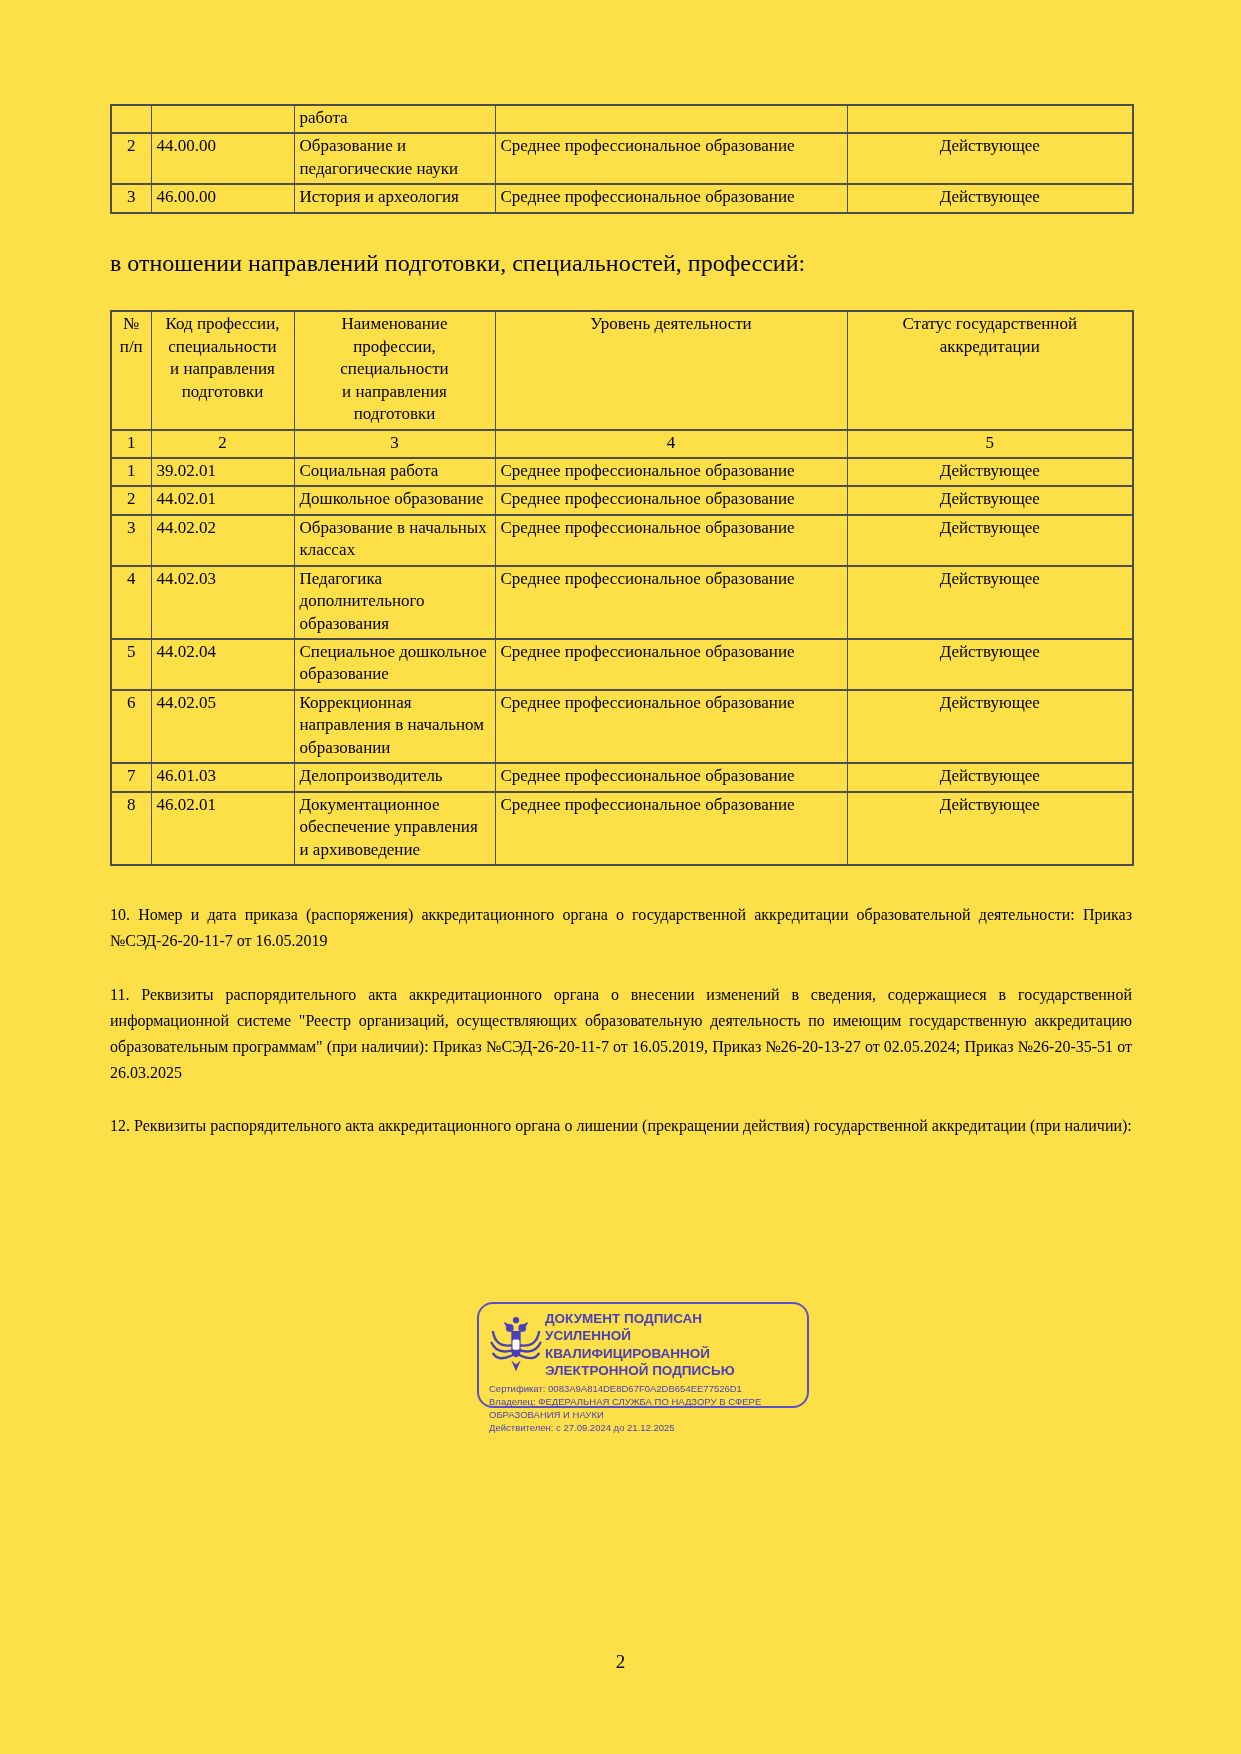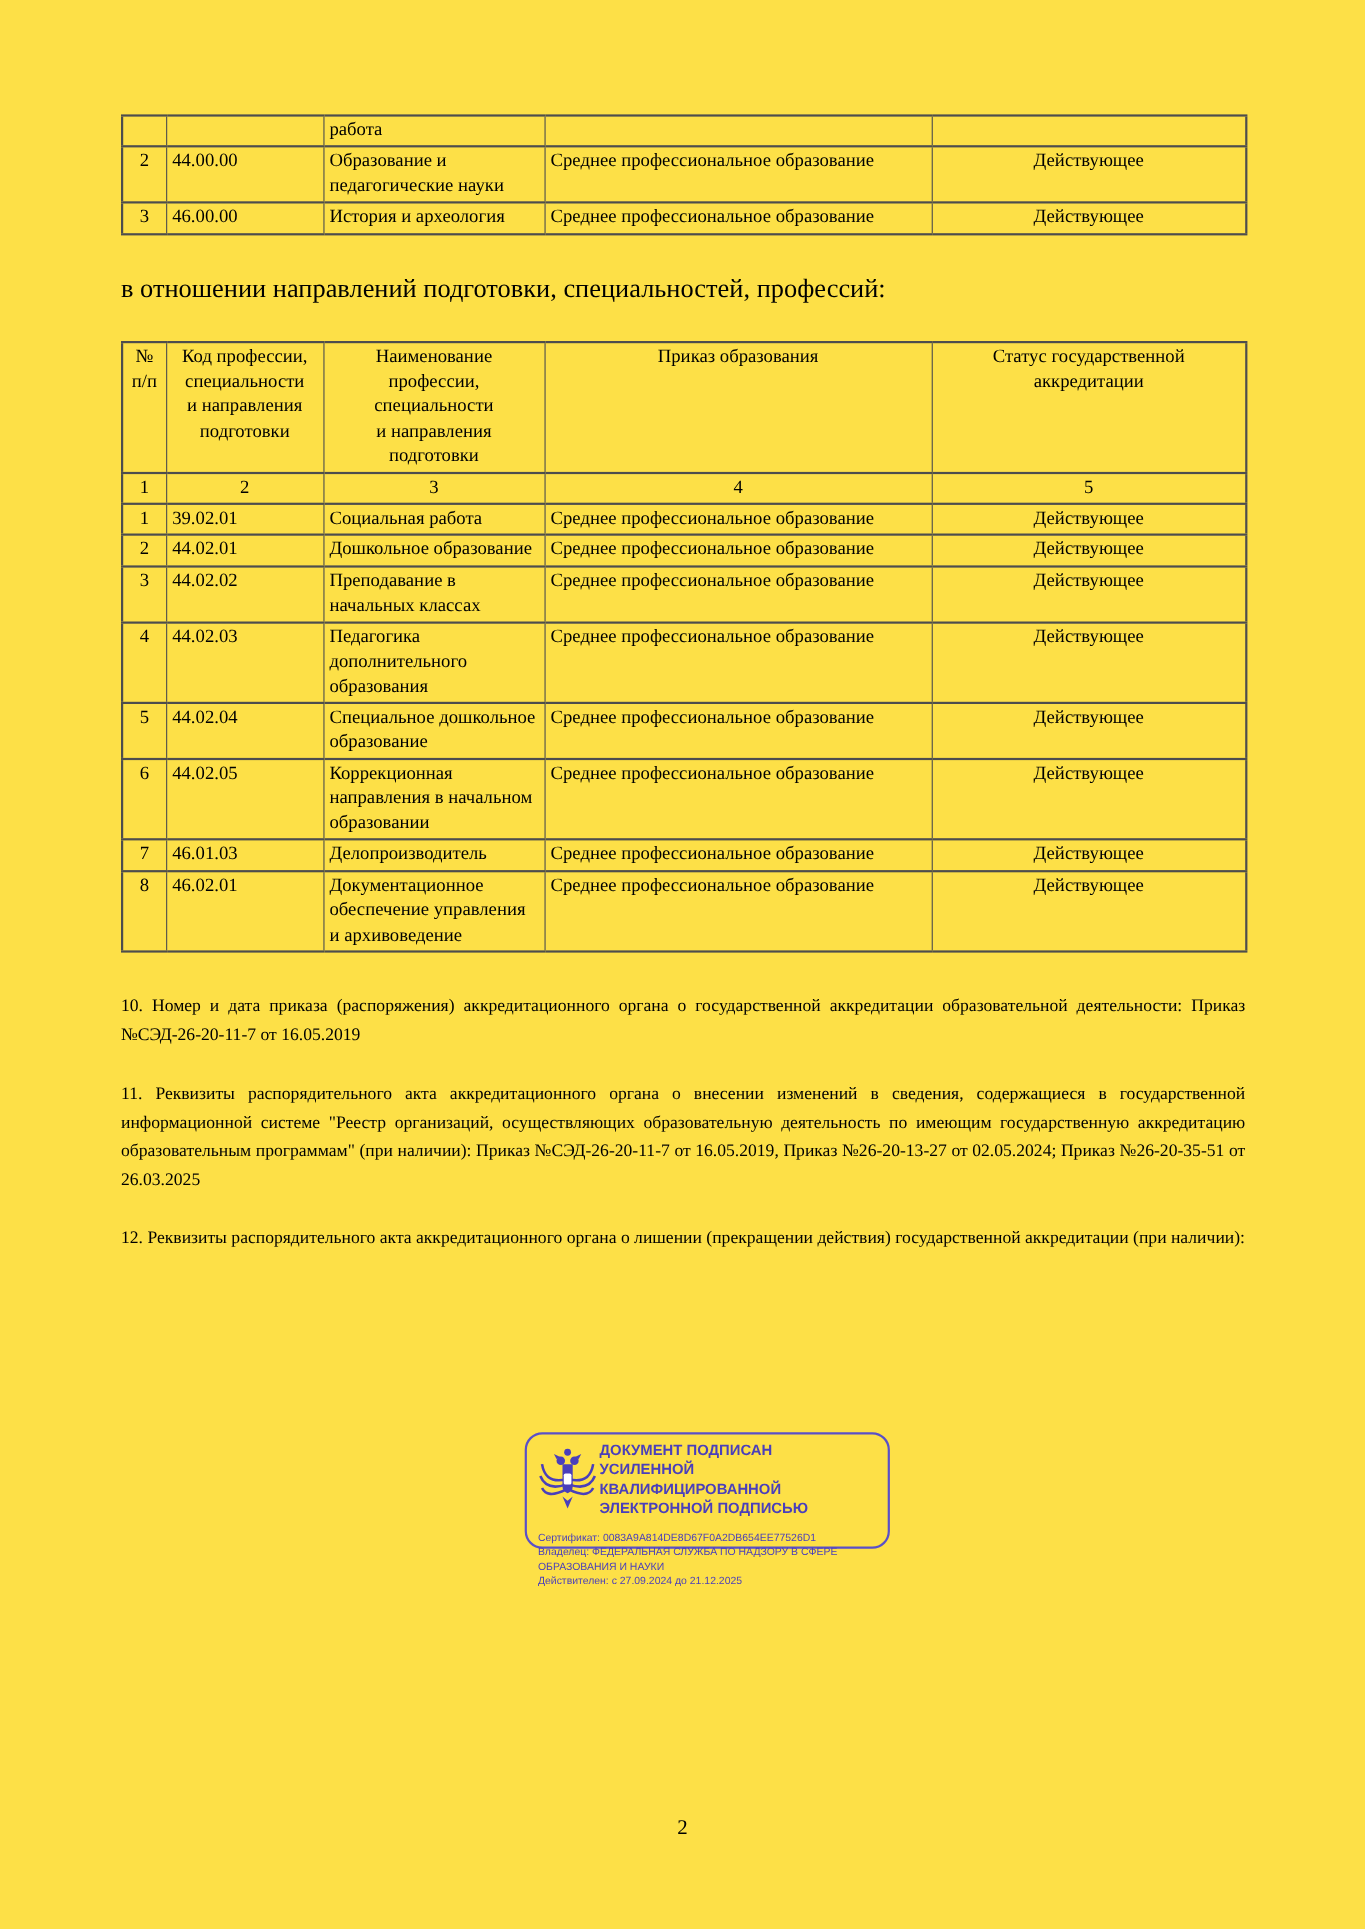--- a/index.html
+++ b/index.html
@@ -64,21 +64,21 @@
   .stamp-top { display:flex; align-items:center; }
   .eagle { width:58px; height:62px; flex:0 0 auto; }
   .stamp-title {
     flex:1 1 auto;
     text-align:left;
     font-weight:bold;
     font-size:13.5px;
     line-height:1.28;
   }
   .stamp-details {
-    margin-top:13px;
+    margin-top:3px;
     margin-left:2px;
     font-size:9.5px;
     line-height:1.38;
   }
   .pagenum {
     position:absolute;
     left:0; top:1651px;
     width:100%;
     text-align:center;
     font-size:19px;
@@ -136,21 +136,21 @@
       <tr>
         <th>№
 п/п</th>
         <th>Код профессии,
 специальности
 и направления
 подготовки</th>
         <th>Наименование профессии,
 специальности
 и направления подготовки</th>
-        <th>Приказ образования</th>
+        <th>Уровень деятельности</th>
         <th>Статус государственной
 аккредитации</th>
       </tr>
       <tr class="rownum">
         <td>1</td>
         <td>2</td>
         <td>3</td>
         <td>4</td>
         <td>5</td>
       </tr>
@@ -164,21 +164,21 @@
       <tr>
         <td class="c">2</td>
         <td>44.02.01</td>
         <td>Дошкольное образование</td>
         <td>Среднее профессиональное образование</td>
         <td class="c">Действующее</td>
       </tr>
       <tr>
         <td class="c">3</td>
         <td>44.02.02</td>
-        <td>Преподавание в начальных классах</td>
+        <td>Образование в начальных классах</td>
         <td>Среднее профессиональное образование</td>
         <td class="c">Действующее</td>
       </tr>
       <tr>
         <td class="c">4</td>
         <td>44.02.03</td>
         <td>Педагогика дополнительного образования</td>
         <td>Среднее профессиональное образование</td>
         <td class="c">Действующее</td>
       </tr>

